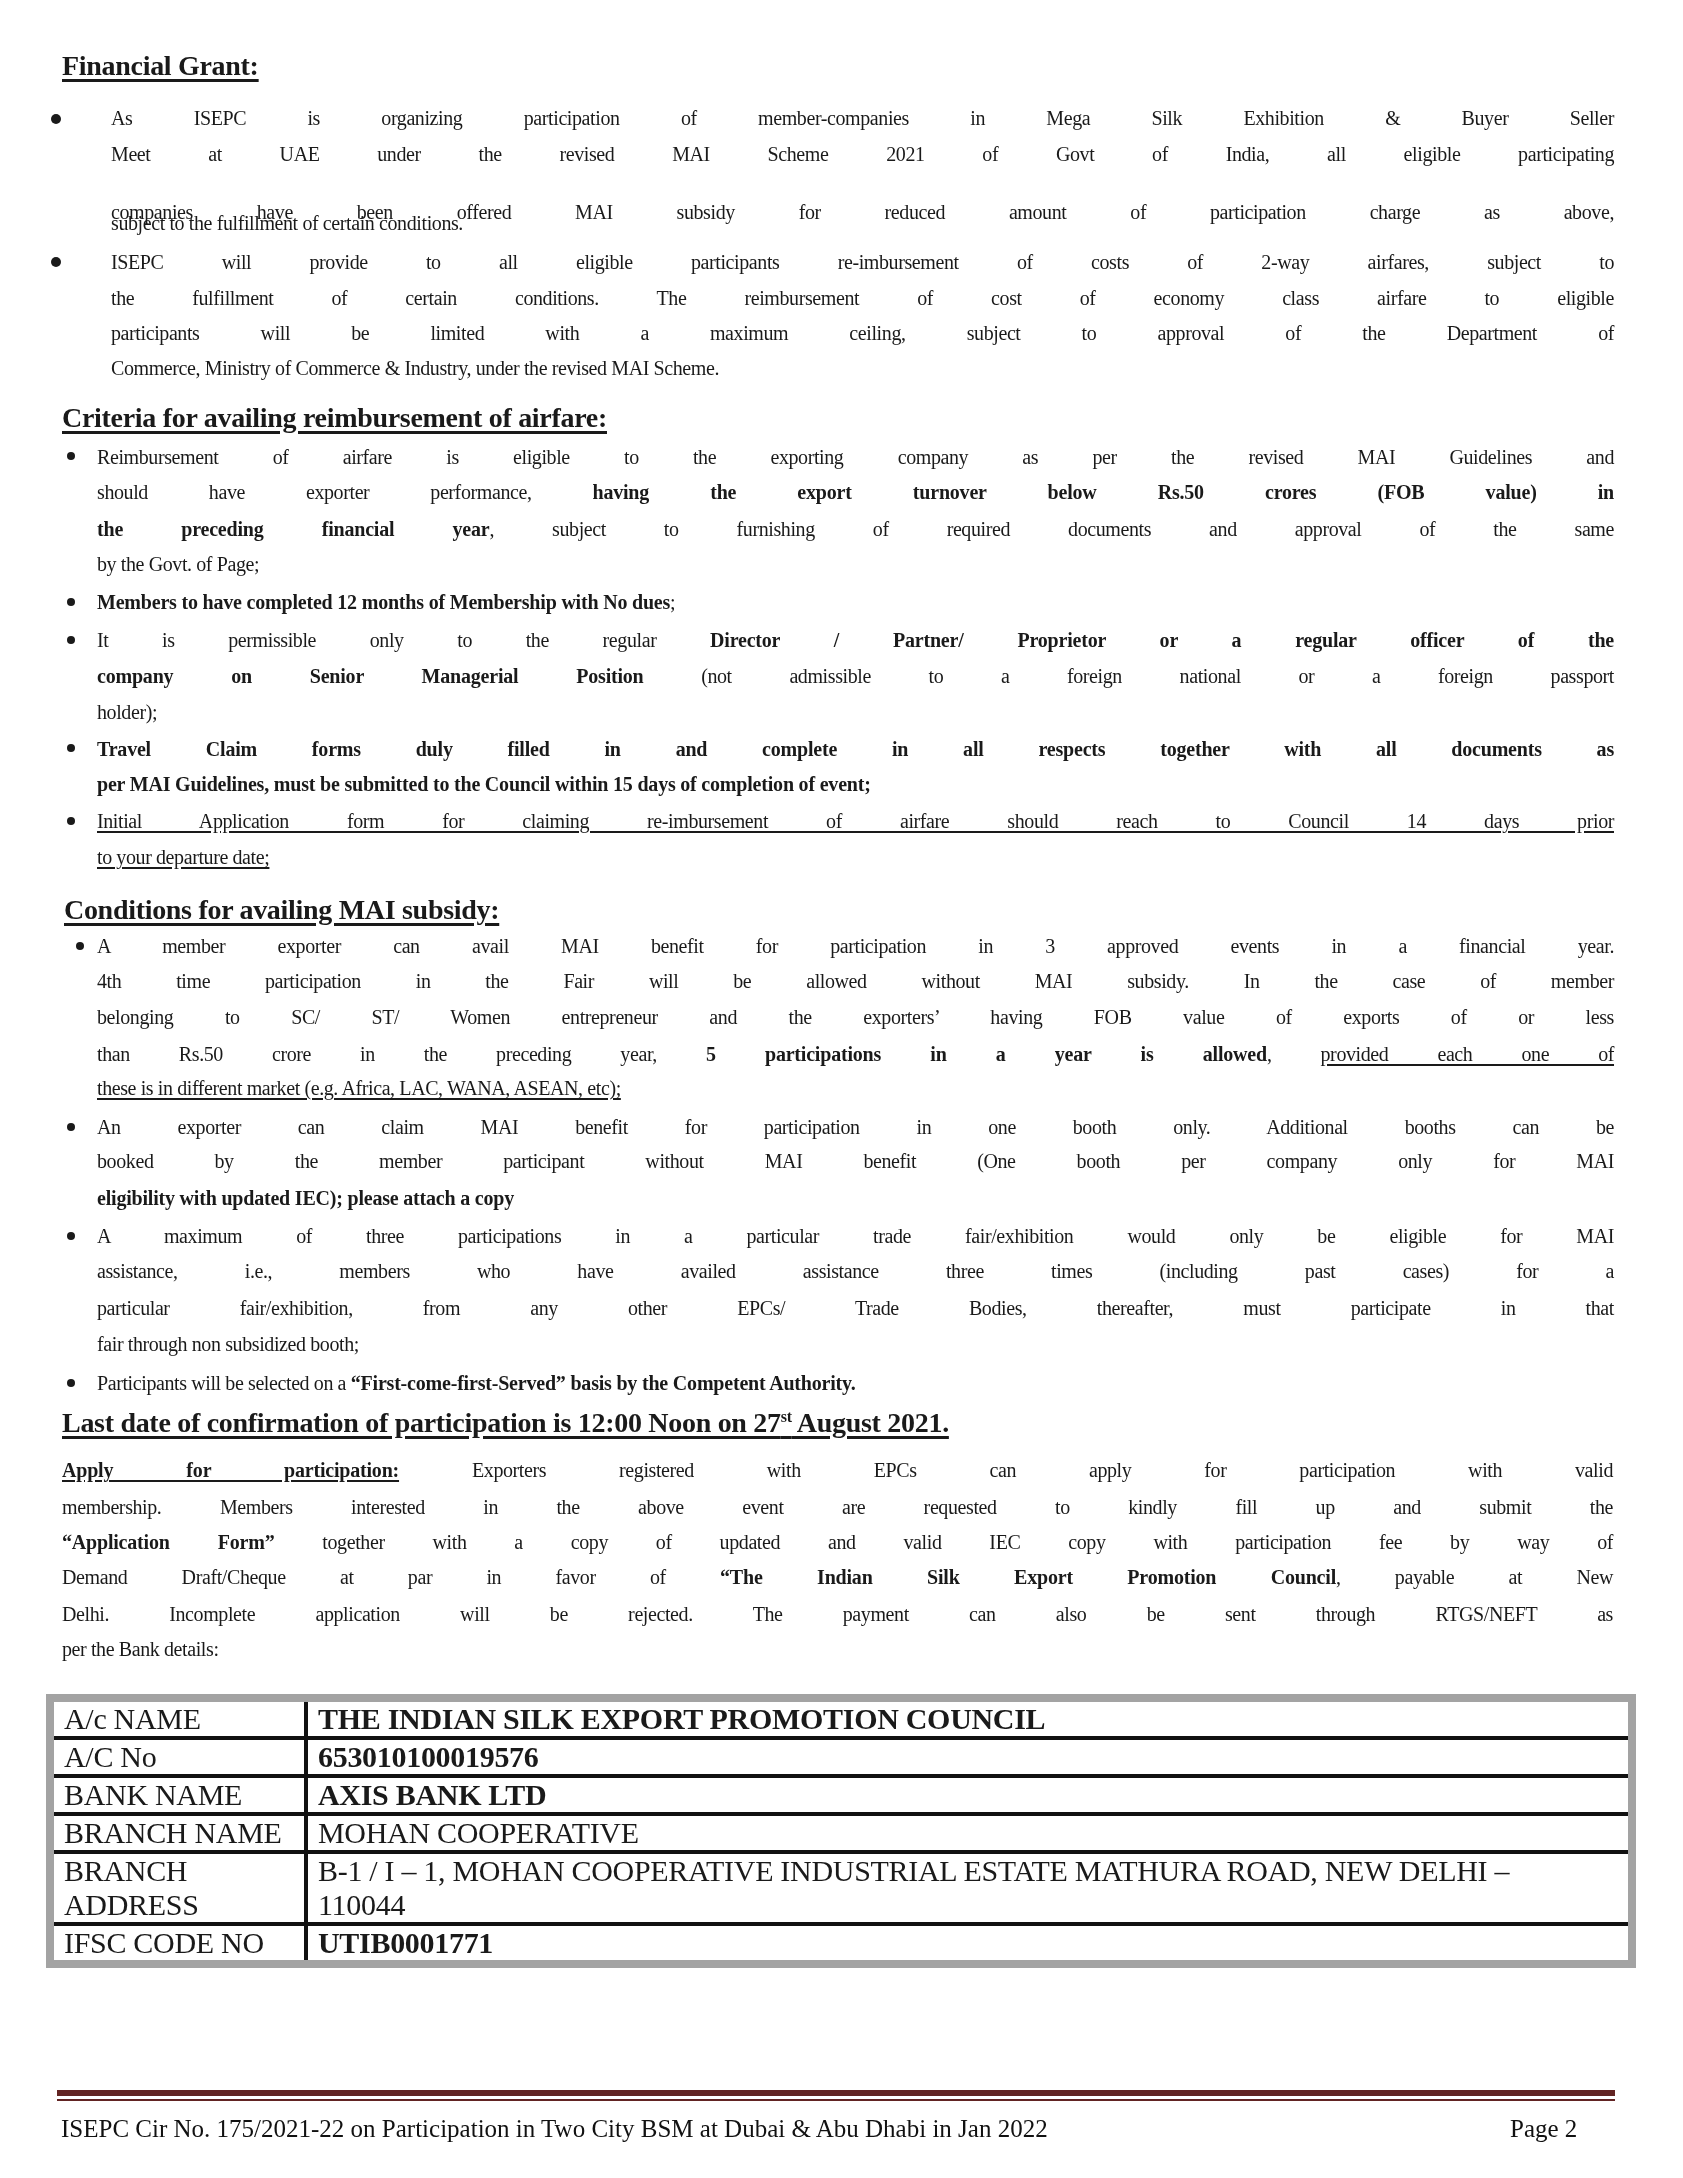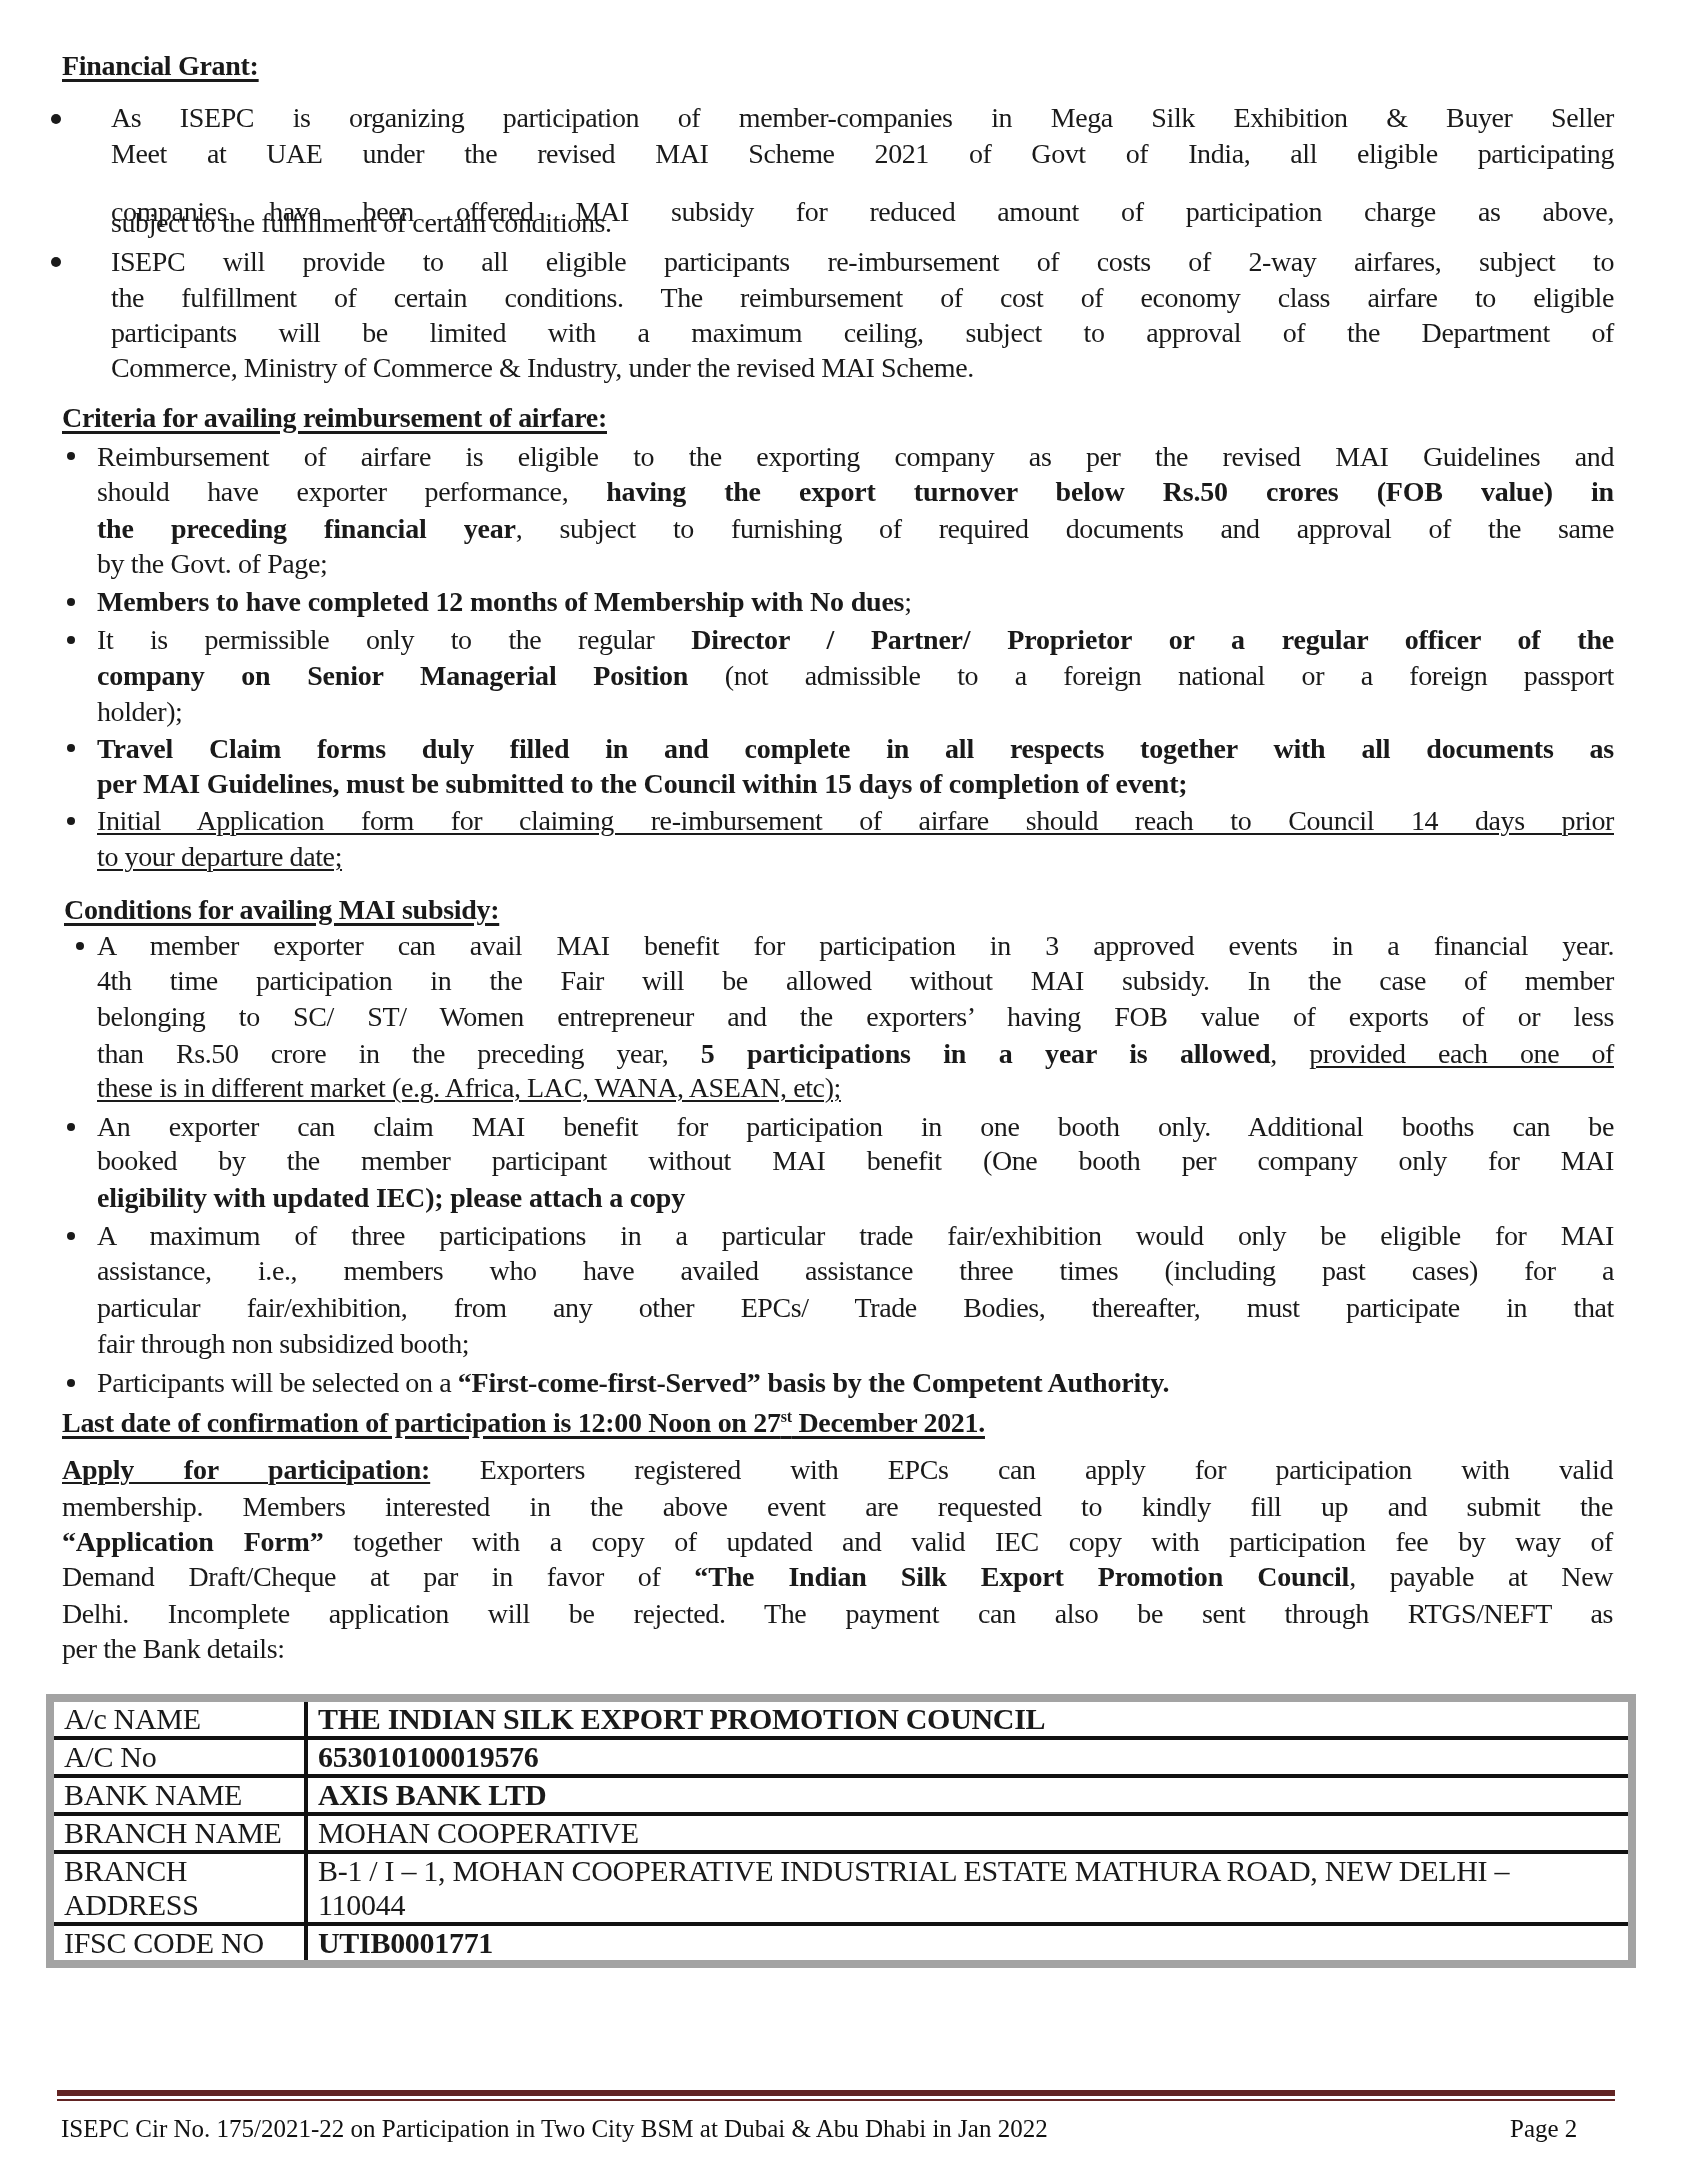--- a/index.html
+++ b/index.html
@@ -1,18 +1,18 @@
 <!DOCTYPE html>
 <html><head>
 <meta charset="utf-8">
 <style>
   html, body { margin:0; padding:0; background:#ffffff; }
   body { width:1683px; height:2178px; position:relative; overflow:hidden;
          font-family:"Liberation Serif","DejaVu Serif",serif; color:#1a1a1a; }
-  .ln { position:absolute; height:36px; line-height:36px; font-size:28px; white-space:nowrap;
+  .ln { position:absolute; height:36px; line-height:36px; font-size:20px; white-space:nowrap;
         text-align:justify; text-align-last:justify; letter-spacing:-0.4px; }
   .ln.last { text-align-last:left; }
   .ln b, .b { font-weight:bold; letter-spacing:-0.2px; }
   .u { text-decoration:underline; text-decoration-thickness:2px; text-underline-offset:3px; }
   .heading { position:absolute; height:36px; line-height:36px; font-size:28px; font-weight:bold;
              text-decoration:underline; text-decoration-thickness:3px; text-underline-offset:4px; white-space:nowrap; letter-spacing:-0.3px; }
   .bullet { position:absolute; width:10px; height:10px; border-radius:50%; background:#1a1a1a; }
   sup { font-size:16px; line-height:0; }
   table.bank { position:absolute; left:46px; top:1694px; width:1590px; border-collapse:collapse;
                border:8px solid #a3a3a3; font-size:30px; }
@@ -103,21 +103,21 @@
   <div class="ln" style="left:97px;top:1253px;width:1517px;">assistance, i.e., members who have availed assistance three times (including past cases) for a</div>
   <div class="ln" style="left:97px;top:1290px;width:1517px;">particular fair/exhibition, from any other EPCs/ Trade Bodies, thereafter, must participate in that</div>
   <div class="ln last" style="left:97px;top:1326px;width:1517px;">fair through non subsidized booth;</div>
 </div>
 
 <div>
   <span class="bullet" style="left:67px;top:1379px;width:8px;height:8px;"></span>
   <div class="ln last" style="left:97px;top:1365px;width:1517px;"><span>Participants will be selected on a </span><b>“First-come-first-Served” basis by the Competent Authority.</b></div>
 </div>
 
-<div class="heading" style="left:62px;top:1405px;"><span>Last date of confirmation of participation is 12:00 Noon on 27</span><sup>st</sup><span> December 2021.</span></div>
+<div class="heading" style="left:62px;top:1405px;"><span>Last date of confirmation of participation is 12:00 Noon on 27</span><sup>st</sup><span> August 2021.</span></div>
 
 <div>
   <div class="ln" style="left:62px;top:1452px;width:1551px;font-family:Liberation Serif, serif;"><b class="u">Apply for participation:</b><span> Exporters registered with EPCs can apply for participation with valid</span></div>
   <div class="ln" style="left:62px;top:1489px;width:1551px;">membership. Members interested in the above event are requested to kindly fill up and submit the</div>
   <div class="ln" style="left:62px;top:1524px;width:1551px;"><b>“Application Form”</b><span> together with a copy of updated and valid IEC copy with participation fee by way of</span></div>
   <div class="ln" style="left:62px;top:1559px;width:1551px;"><span>Demand Draft/Cheque at par in favor of </span><b>“The Indian Silk Export Promotion Council</b><span>, payable at New</span></div>
   <div class="ln" style="left:62px;top:1596px;width:1551px;">Delhi. Incomplete application will be rejected. The payment can also be sent through RTGS/NEFT as</div>
   <div class="ln last" style="left:62px;top:1631px;width:1551px;">per the Bank details:</div>
 </div>
 

